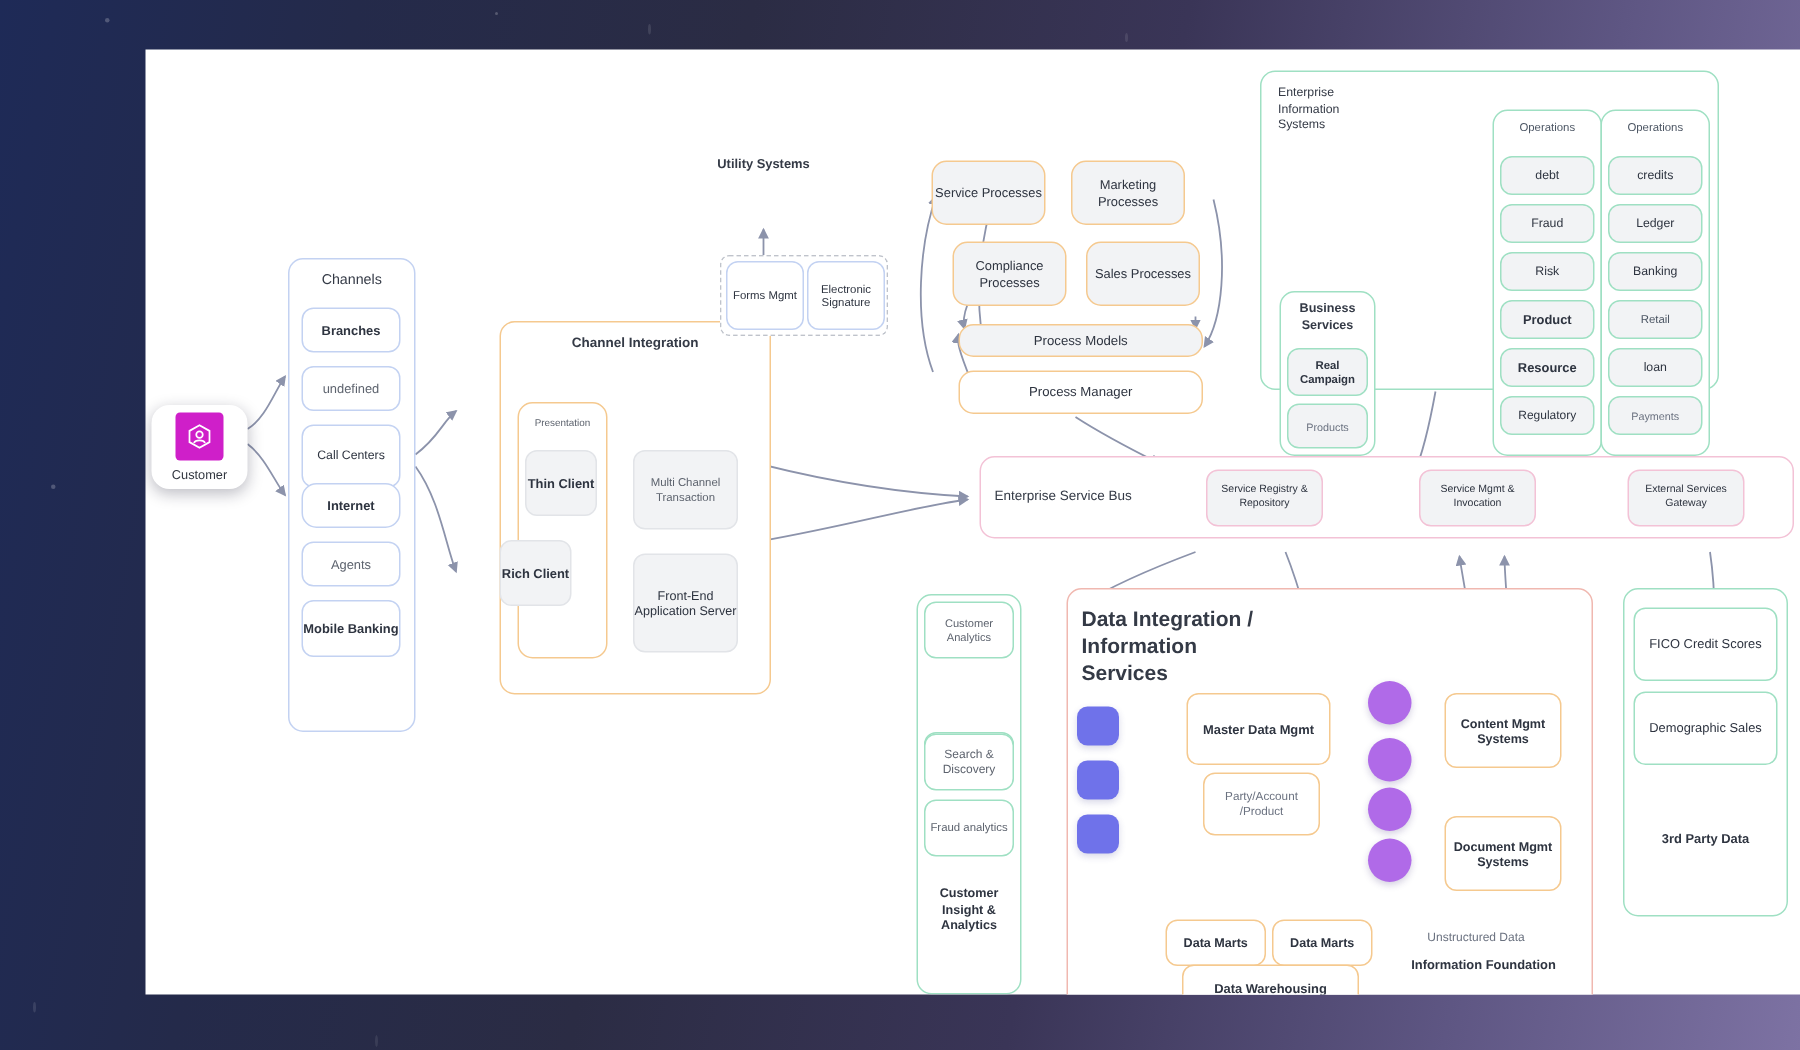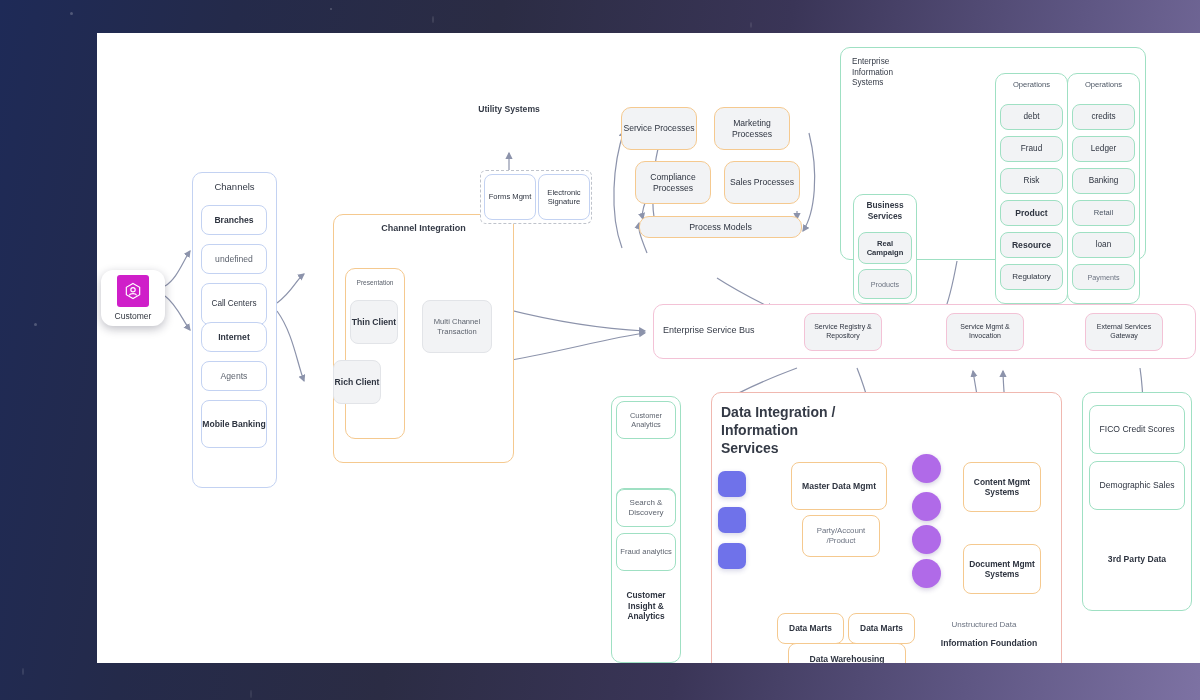--- a/index.html
+++ b/index.html
@@ -135,37 +135,40 @@
     </div>
   <div class="node b-blue r8 fill-white" style="left:104px;top:250px;width:66px;height:42px;font-size:8.2px;">
       <span>Call Centers</span>
     </div>
   <div class="node b-blue r8 fill-white" style="left:104px;top:289px;width:66px;height:30px;font-size:8.6px;font-weight:bold;border-radius:10px;">
       <span>Internet</span>
     </div>
   <div class="node b-blue r8 fill-white" style="left:104px;top:328px;width:66px;height:30px;font-size:8.6px;color:#5d636e;">
       <span>Agents</span>
     </div>
-  <div class="node b-blue r8 fill-white" style="left:104px;top:367px;width:66px;height:48px;font-size:8.6px;font-weight:bold;">
+  <div class="node b-blue r8 fill-white" style="left:104px;top:367px;width:66px;height:38px;font-size:8.6px;font-weight:bold;">
       <span>Mobile Banking</span>
     </div>
 
   <div class="grp b-orange" style="left:236px;top:181px;width:181px;height:249px;"></div>
   <div class="lbl" style="left:236px;top:190px;width:181px;font-size:9px;font-weight:bold;">Channel Integration</div>
   <div class="grp b-orange" style="left:248px;top:235px;width:60px;height:171px;"></div>
   <div class="lbl" style="left:248px;top:246px;width:60px;font-size:6.6px;color:#5d636e;">Presentation</div>
   <div class="node b-gray r8 fill-gray" style="left:253px;top:267px;width:48px;height:44px;font-size:8.6px;font-weight:bold;">
       <span>Thin Client</span>
     </div>
   <div class="node b-gray r8 fill-gray" style="left:236px;top:327px;width:48px;height:44px;font-size:8.6px;font-weight:bold;">
       <span>Rich Client</span>
     </div>
   <div class="node b-gray r8 fill-gray" style="left:325px;top:267px;width:70px;height:53px;font-size:7.6px;color:#5d636e;">
       <span>Multi Channel Transaction</span>
     </div>
+  <div class="node b-gray r8 fill-gray" style="left:325px;top:336px;width:70px;height:66px;font-size:8.4px;">
+      <span>Front-End Application Server</span>
+    </div>
 
   <div class="lbl" style="left:365px;top:71px;width:94px;font-size:8.6px;font-weight:bold;">Utility Systems</div>
   <div class="grp b-dash" style="left:383px;top:137px;width:112px;height:54px;border-radius:6px;"></div>
   <div class="node b-blue r8 fill-white" style="left:387px;top:141px;width:52px;height:46px;font-size:7.6px;">
       <span>Forms Mgmt</span>
     </div>
   <div class="node b-blue r8 fill-white" style="left:441px;top:141px;width:52px;height:46px;font-size:7.6px;">
       <span>Electronic Signature</span>
     </div>
 
@@ -177,20 +180,23 @@
     </div>
   <div class="node b-orange r10 fill-gray" style="left:538px;top:128px;width:76px;height:43px;font-size:8.6px;">
       <span>Compliance Processes</span>
     </div>
   <div class="node b-orange r10 fill-gray" style="left:627px;top:128px;width:76px;height:43px;font-size:8.6px;">
       <span>Sales Processes</span>
     </div>
   <div class="node b-orange r10 fill-gray" style="left:542px;top:183px;width:163px;height:22px;font-size:8.8px;">
       <span>Process Models</span>
     </div>
+  <div class="node b-orange r10 fill-white" style="left:542px;top:214px;width:163px;height:29px;font-size:8.8px;">
+      <span>Process Manager</span>
+    </div>
 
   <div class="grp b-green" style="left:743px;top:14px;width:306px;height:213px;"></div>
   <div class="lbl" style="left:755px;top:24px;width:70px;font-size:8.2px;text-align:left;">
     <span>Enterprise Information Systems</span>
   </div>
 
   <div class="grp b-green" style="left:756px;top:161px;width:64px;height:110px;"></div>
   <div class="lbl" style="left:756px;top:167px;width:64px;font-size:8.4px;font-weight:bold;">Business Services</div>
   <div class="node b-green r8 fill-gray" style="left:761px;top:199px;width:54px;height:32px;font-size:7.6px;font-weight:bold;">
       <span>Real Campaign</span>

